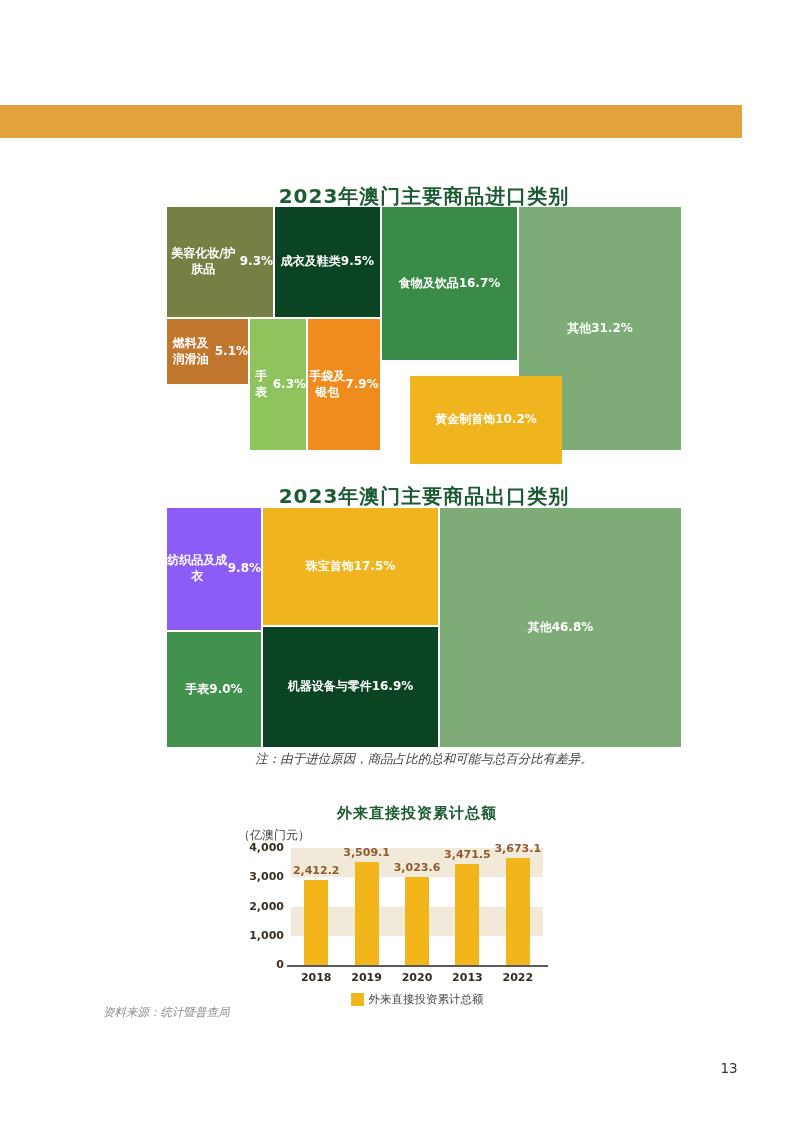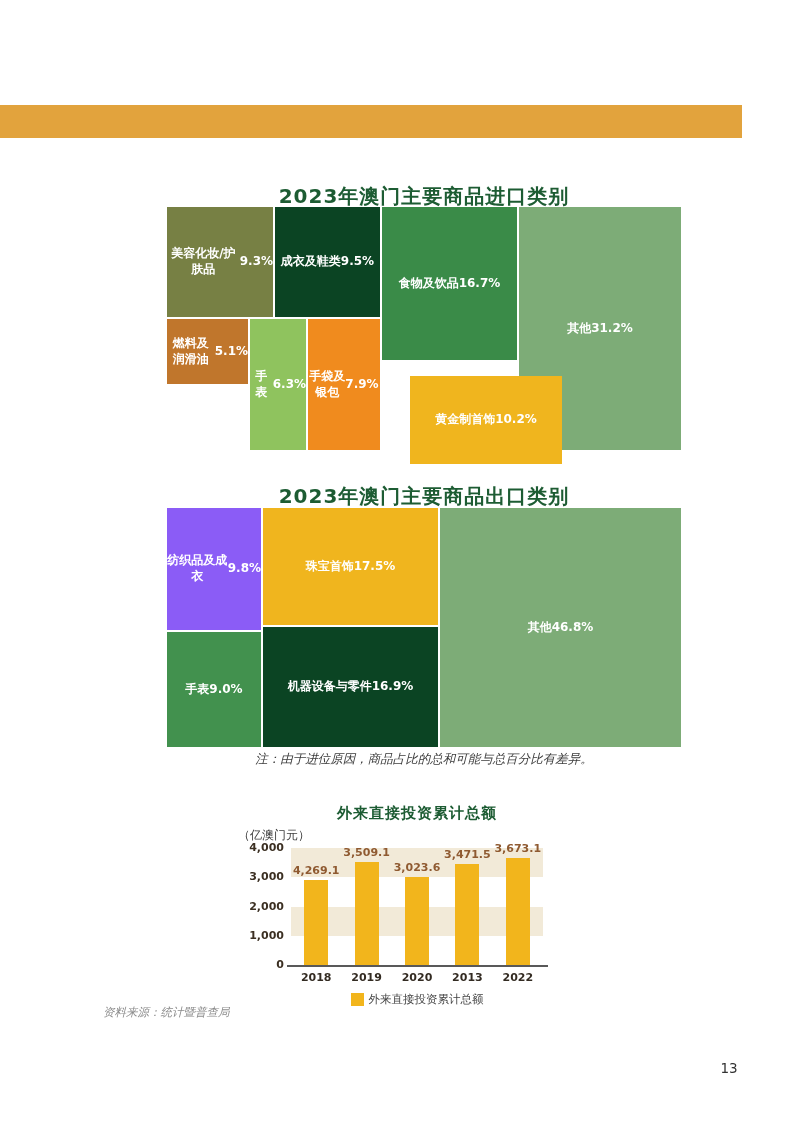--- a/index.html
+++ b/index.html
@@ -122,21 +122,21 @@
 
   <div class="note">注：由于进位原因，商品占比的总和可能与总百分比有差异。</div>
 
   <div class="barchart" id="barchart">
     <div class="bar-title">外来直接投资累计总额</div>
     <div class="unit-label">（亿澳门元）</div>
     <div class="bar-plot" id="bar-plot">
         <div class="band" style="top: 0%; background: rgb(242, 234, 216);"></div>
         <div class="band" style="top: 50%; background: rgb(242, 234, 216);"></div>
         <div class="bar" style="left: 13.2px; width: 24px; height: 84.7px; background: rgb(242, 181, 28);"></div>
-        <div class="bar-value" style="left: -9.8px; bottom: 87.7px; color: rgb(143, 90, 49);">4,269.1</div>
+        <div class="bar-value" style="left: -9.8px; bottom: 87.7px; color: rgb(143, 90, 49);">2,412.2</div>
         <div class="bar" style="left: 63.6px; width: 24px; height: 102.6px; background: rgb(242, 181, 28);"></div>
         <div class="bar-value" style="left: 40.6px; bottom: 105.6px; color: rgb(143, 90, 49);">3,509.1</div>
         <div class="bar" style="left: 114px; width: 24px; height: 88.4px; background: rgb(242, 181, 28);"></div>
         <div class="bar-value" style="left: 91px; bottom: 91.4px; color: rgb(143, 90, 49);">3,023.6</div>
         <div class="bar" style="left: 164.4px; width: 24px; height: 101.5px; background: rgb(242, 181, 28);"></div>
         <div class="bar-value" style="left: 141.4px; bottom: 104.5px; color: rgb(143, 90, 49);">3,471.5</div>
         <div class="bar" style="left: 214.8px; width: 24px; height: 107.4px; background: rgb(242, 181, 28);"></div>
         <div class="bar-value" style="left: 191.8px; bottom: 110.4px; color: rgb(143, 90, 49);">3,673.1</div>
       </div>
     <div class="axis-line" style="background: rgb(89, 89, 89);"></div>

